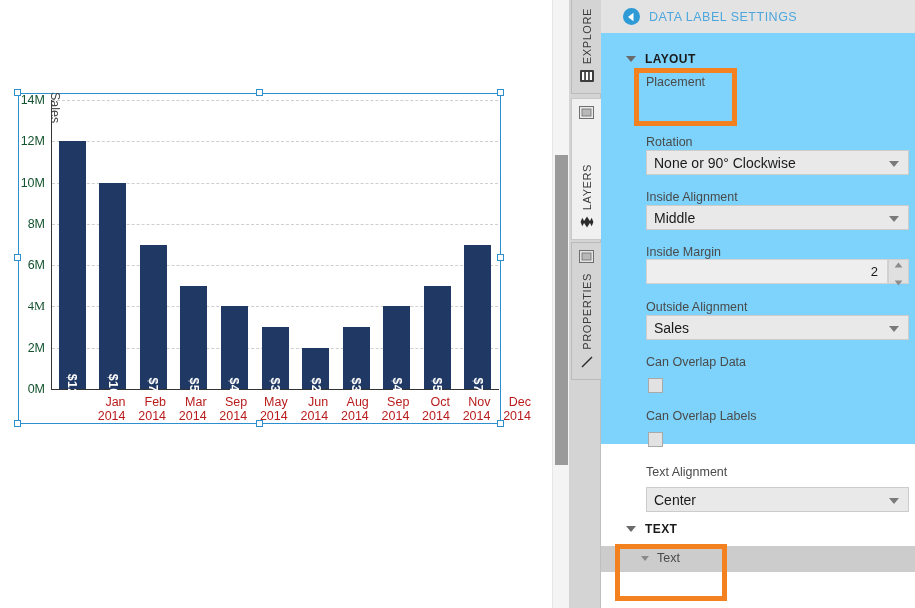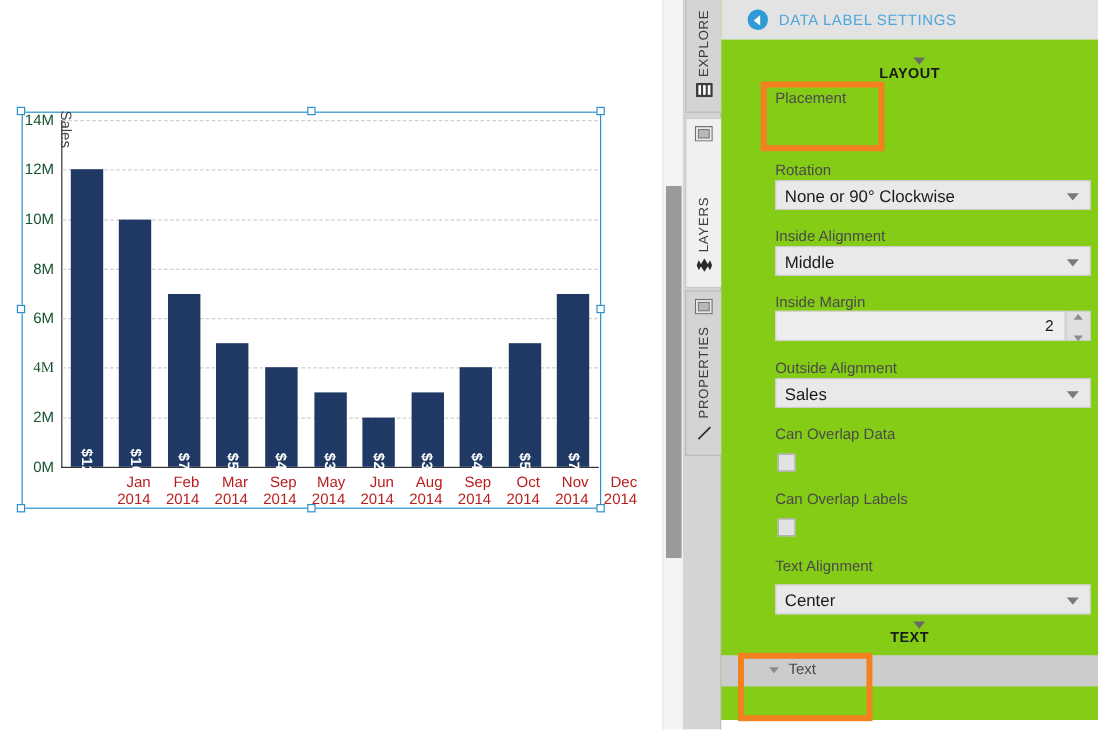--- a/index.html
+++ b/index.html
@@ -101,40 +101,40 @@
   .vtab.active { background: #f0f0f0; border-color: #c8c8c8; }
   .vtab-label {
     writing-mode: vertical-rl; transform: rotate(180deg);
     font-size: 11px; letter-spacing: .6px; color: #3b3b3b;
     margin-bottom: 4px;
   }
   .vtab-icon { margin-bottom: 2px; }
 
   
   #panel {
-    position: absolute; left: 601px; top: 0; width: 314px; height: 600px;
-    background: #84cc16;
+    position: absolute; left: 601px; top: 0; width: 314px; height: 444px;
+    background: #7dd3fc;
     overflow: hidden;
   }
   #panel-header {
     position: absolute; left: 0; top: 0; width: 314px; height: 33px;
     background: #e3e3e3;
     display: flex; align-items: center; padding-left: 22px;
   }
   #back-circle {
     width: 17px; height: 17px; border-radius: 50%;
     background: #2e9bd6; display: flex; align-items: center;
     justify-content: center; flex: none;
   }
   #panel-title {
     margin-left: 9px; color: #4da7dd; font-size: 12.5px; letter-spacing: .5px;
   }
   .section-head {
     position: absolute; left: 0; width: 314px; height: 22px;
-    display: flex; align-items: center; flex-direction: column;
+    display: flex; align-items: center;
   }
   .sec-tri {
     width: 0; height: 0; margin-left: 25px; margin-right: 9px;
     border-left: 5px solid transparent;
     border-right: 5px solid transparent;
     border-top: 6px solid #6a6a6a;
   }
   .sec-text { font-size: 12px; font-weight: bold; color: #1a1a1a; letter-spacing: .4px; }
 
   .field-label {

